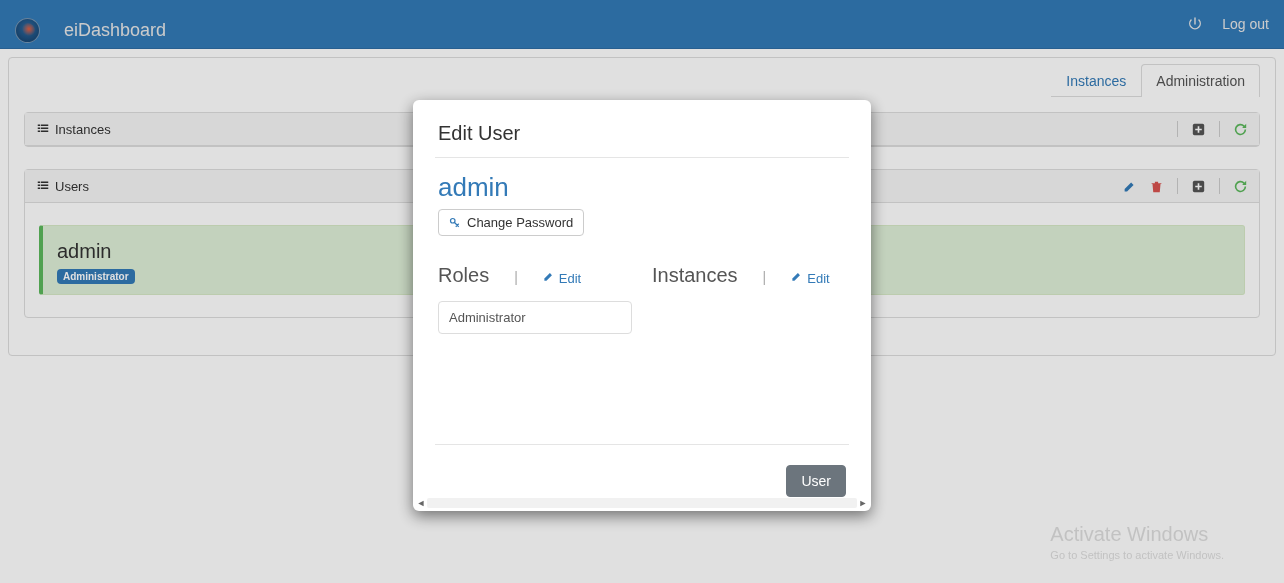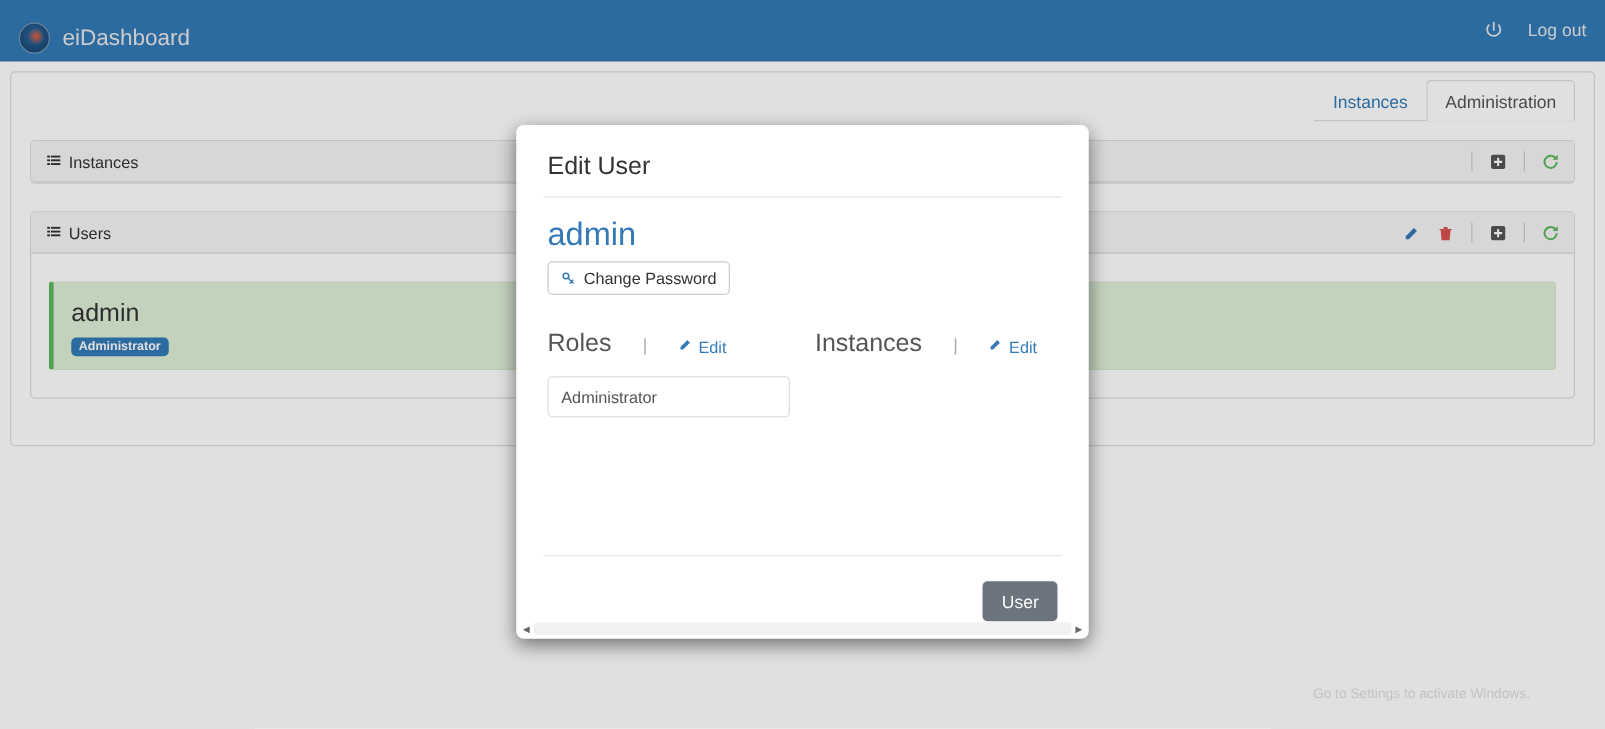--- a/index.html
+++ b/index.html
@@ -1,21 +1,21 @@
 <!DOCTYPE html>
 <html><head>
 <meta charset="utf-8">
 <style>
   * { box-sizing: border-box; }
   html, body { margin:0; padding:0; font-family: "Helvetica Neue", Helvetica, Arial, sans-serif; font-size:14px; color:#333; background:#fff; }
   body { overflow:hidden; }
 
   
   .navbar { height:49px; background:#337ab7; border-bottom:1px solid #2e6da4; display:flex; align-items:center; justify-content:space-between; padding:0 15px; color:#fff; }
-  .navbar-left { display:flex; align-items:center; gap:10px;margin-top:12px; }
+  .navbar-left { display:flex; align-items:center; gap:24px;margin-top:12px; }
   .brand-icon { width:25px; height:25px; border-radius:50%; background: radial-gradient(circle at 50% 40%, #2e6da4 0%, #1a4a78 70%); border:1px solid rgba(255,255,255,0.4); display:inline-block; position:relative; }
   .brand-icon::after{content:""; position:absolute; inset:4px; border-radius:50%; background: radial-gradient(circle at 60% 40%, #e05c3d 0%, rgba(224,92,61,0) 55%); }
   .brand-text { font-size:18px; font-weight:300; color:#e8e8e8; }
   .navbar-right { display:flex; align-items:center; gap:20px; color:#e8e8e8; cursor:pointer; font-size:14px; }
   .navbar-right .icon-svg { width:14px; height:14px; fill:#e8e8e8; }
 
   
   .page { padding:8px; }
   .panel-outer { border:1px solid #ddd; border-radius:4px; margin-bottom:20px; }
   .panel-heading-outer { padding:10px 15px; border-bottom:1px solid #ddd; color:#333; font-size:13px; display:flex; align-items:center; gap:6px; letter-spacing:0.2px; }
@@ -226,20 +226,21 @@
             </div>
           </div>
         </div>
 
       </div>
     </div>
   </div>
 </div>
 
 <div class="watermark">
+  <div class="l1">Activate Windows</div>
   <div class="l2">Go to Settings to activate Windows.</div>
 </div>
 
 <div class="backdrop"></div>
 <div class="modal-wrap">
   <div class="modal">
     <div class="modal-content">
       <div class="modal-title">Edit User</div>
       <div class="modal-sep"></div>
 

